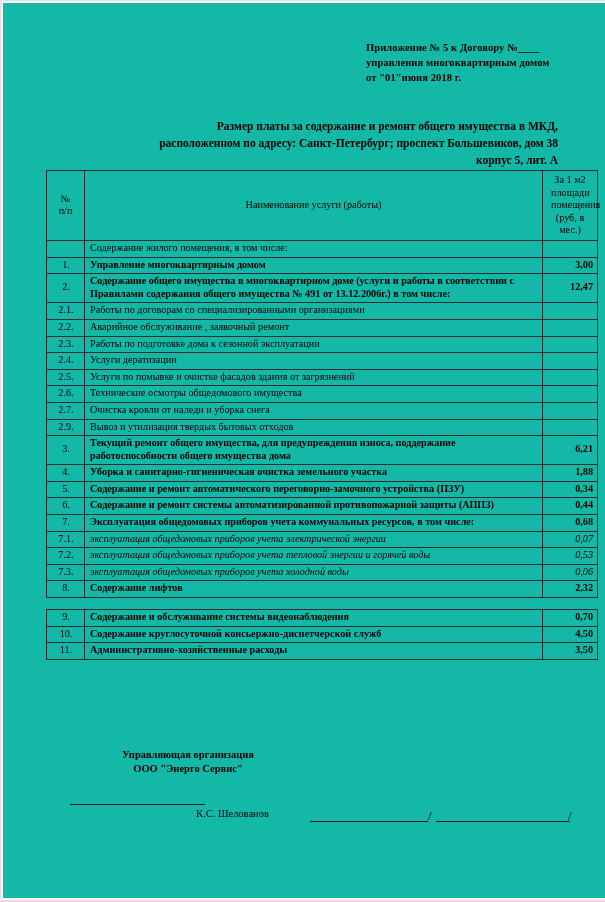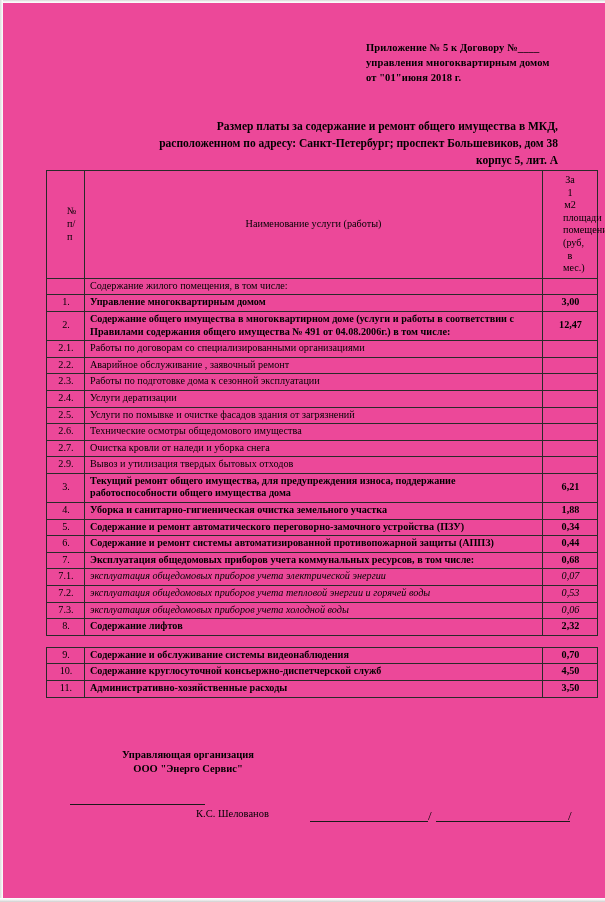--- a/index.html
+++ b/index.html
@@ -9,21 +9,21 @@
     background: #ffffff;
   }
   body {
     font-family: "Liberation Serif", "DejaVu Serif", serif;
     color: #000000;
   }
   #page {
     position: relative;
     width: 605px;
     height: 902px;
-    background: #ec4899;
+    background: #14b8a6;
     overflow: hidden;
     box-sizing: border-box;
   }
   
   .scan-edge-top {
     position: absolute;
     top: 0; left: 0;
     width: 605px; height: 3px;
     background: linear-gradient(to bottom,#d8d8d8,#f2f2f2,#ffffff);
   }
@@ -87,29 +87,29 @@
   col.c-num   { width: 38px; }
   col.c-name  { width: 458px; }
   col.c-price { width: 55px; }
 
   td.num {
     text-align: center;
     vertical-align: middle;
     font-size: 10.5px;
   }
   td.price {
-    text-align: center;
+    text-align: right;
     vertical-align: bottom;
     padding-right: 7px;
     font-size: 10.5px;
   }
   tr.hdr td {
     text-align: center;
     font-size: 10.2px;
-    padding: 3px 20px;
+    padding: 3px 8px;
   }
   td.hdr-num {
     vertical-align: bottom;
     text-align: center;
     padding-bottom: 4px;
     line-height: 12px;
   }
   td.hdr-name {
     vertical-align: middle;
     text-align: center;
@@ -254,21 +254,21 @@
             <td>Содержание жилого помещения, в том числе:</td>
             <td class="price"></td>
           </tr>
           <tr>
             <td class="num">1.</td>
             <td class="bold">Управление многоквартирным домом</td>
             <td class="price bold">3,00</td>
           </tr>
           <tr>
             <td class="num">2.</td>
-            <td class="bold">Содержание общего имущества в многоквартирном доме (услуги и работы в соответствии с Правилами содержания общего имущества № 491 от 04.08.2006г.) в том числе:</td>
+            <td class="bold">Содержание общего имущества в многоквартирном доме (услуги и работы в соответствии с Правилами содержания общего имущества № 491 от 13.12.2006г.) в том числе:</td>
             <td class="price bold">12,47</td>
           </tr>
           <tr>
             <td class="num">2.1.</td>
             <td>Работы по договорам со специализированными организациями</td>
             <td class="price"></td>
           </tr>
           <tr>
             <td class="num">2.2.</td>
             <td>Аварийное обслуживание , заявочный ремонт</td>

